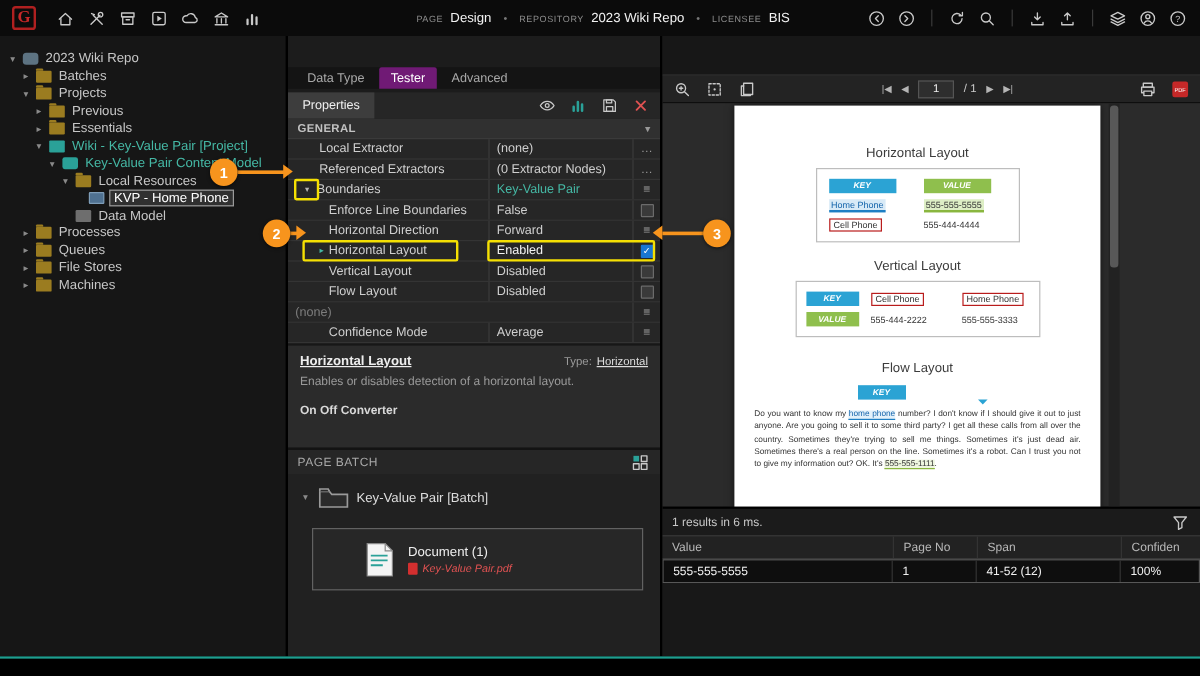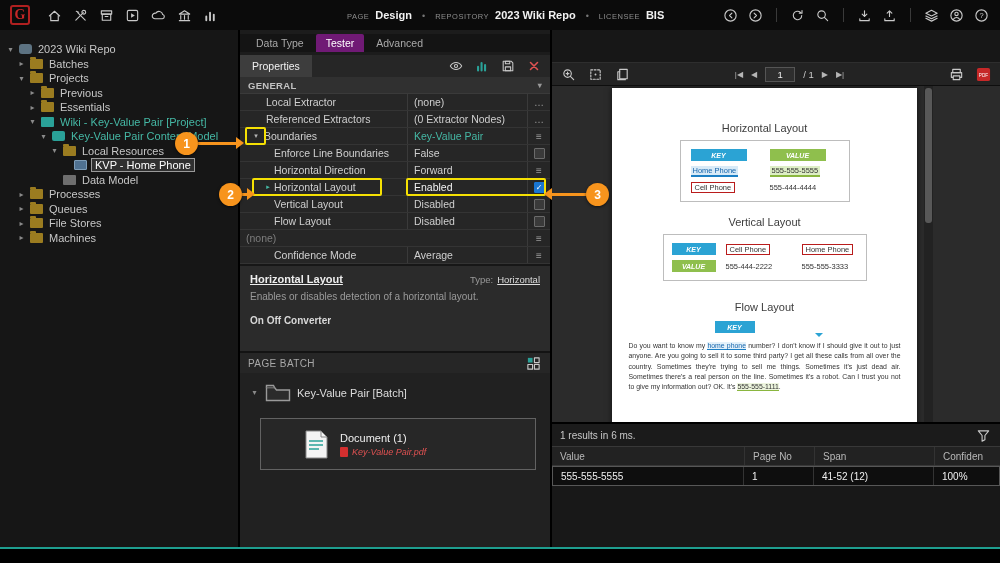--- a/index.html
+++ b/index.html
@@ -11,21 +11,21 @@
   .topbar{height:30px;background:#0b0b0b;display:flex;align-items:center;padding:0 10px;flex:0 0 30px}
   .logo{width:20px;height:20px;border:2px solid #b02020;border-radius:3px;color:#c62828;
         font-family:"Liberation Serif",serif;font-weight:bold;font-size:14px;display:flex;
         align-items:center;justify-content:center;margin-right:16px}
   .tbgroup{display:flex;align-items:center;gap:9px}
   .ti{width:17px;height:17px;display:flex;align-items:center;justify-content:center;cursor:pointer}
   .ti svg{width:15px;height:15px;stroke:#c9c9c9;fill:none;stroke-width:1.2;stroke-linecap:round;stroke-linejoin:round}
   .tdivider{width:1px;height:14px;background:#3a3a3a;margin:0 4px}
   .ctx{display:flex;align-items:baseline;gap:6px;margin-left:128px;white-space:nowrap}
   .ctx-l{font-size:7.5px;color:#8d8d8d;letter-spacing:.5px}
-  .ctx-v{font-size:11px;font-weight:bold;color:#f2f2f2}
+  .ctx-v{font-size:11px;font-weight:normal;color:#f2f2f2}
   .ctx-s{font-size:9px;color:#777;margin:0 4px}
   .tbright{margin-left:auto;display:flex;align-items:center;gap:8px}
 
   
   .main{height:517px;display:flex;flex:0 0 517px}
 
   
   .sidebar{flex:0 0 240px;background:#161616;border-right:2px solid #000;padding-top:12px;overflow:hidden}
   .titem{height:14.5px;display:flex;align-items:center;gap:4px;font-size:11px;color:#c7c7c7;white-space:nowrap;cursor:pointer}
   .tw{width:9px;font-size:8px;color:#8a8a8a;text-align:center;flex:0 0 9px}
@@ -36,21 +36,21 @@
   .i-folder{background:#9b7c20}
   .i-folder::before{content:"";position:absolute;top:-2px;left:0;width:6px;height:2px;background:#9b7c20;border-radius:1px 1px 0 0}
   .i-db{background:#5d7382;border-radius:3px}
   .i-proj{background:#2aa198}
   .i-model{background:#2aa198;border-radius:2px}
   .i-ext{background:#4f7191;border:1px solid #7e9db8}
   .i-dm{background:#6e6e6e}
 
   
   .middle{flex:0 0 310px;background:#1c1c1c;display:flex;flex-direction:column;overflow:hidden}
-  .mtabs{margin-top:4px;height:18px;display:flex;background:#141414;padding-left:6px;gap:2px;flex:0 0 18px}
+  .mtabs{margin-top:26px;height:18px;display:flex;background:#141414;padding-left:6px;gap:2px;flex:0 0 18px}
   .mtab{padding:0 10px;font-size:10.5px;color:#a9a9a9;display:flex;align-items:center;cursor:pointer}
   .mtab.active{background:#701a75;color:#fff;border-radius:2px 2px 0 0}
   .ptabs{margin-top:3px;height:22px;background:#262626;display:flex;align-items:center;flex:0 0 22px}
   .ptab{height:100%;padding:0 12px;background:#3d3d3d;color:#f0f0f0;font-size:10.5px;display:flex;align-items:center;cursor:pointer}
   .pticons{margin-left:auto;display:flex;gap:9px;padding-right:8px}
   .pticons .ti svg{width:14px;height:14px}
 
   .pgrid{background:#262626;font-size:10.5px;color:#cfcfcf;flex:0 0 187px}
   .psec{height:17px;background:#303030;display:flex;align-items:center;padding:0 8px;font-weight:bold;
         font-size:9.5px;color:#c2c2c2;border-bottom:1px solid #3a3a3a;letter-spacing:.3px}

